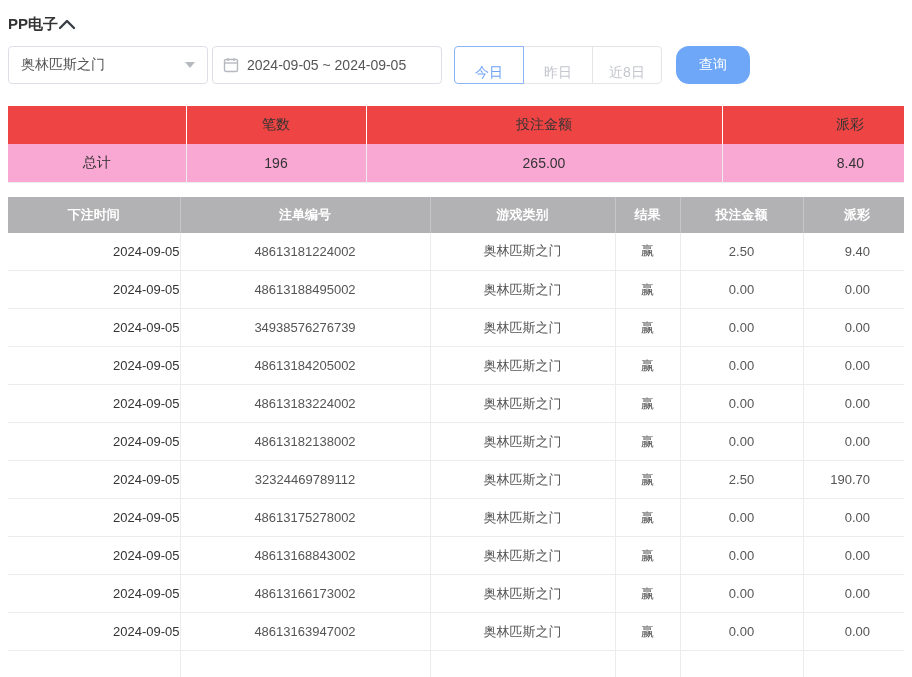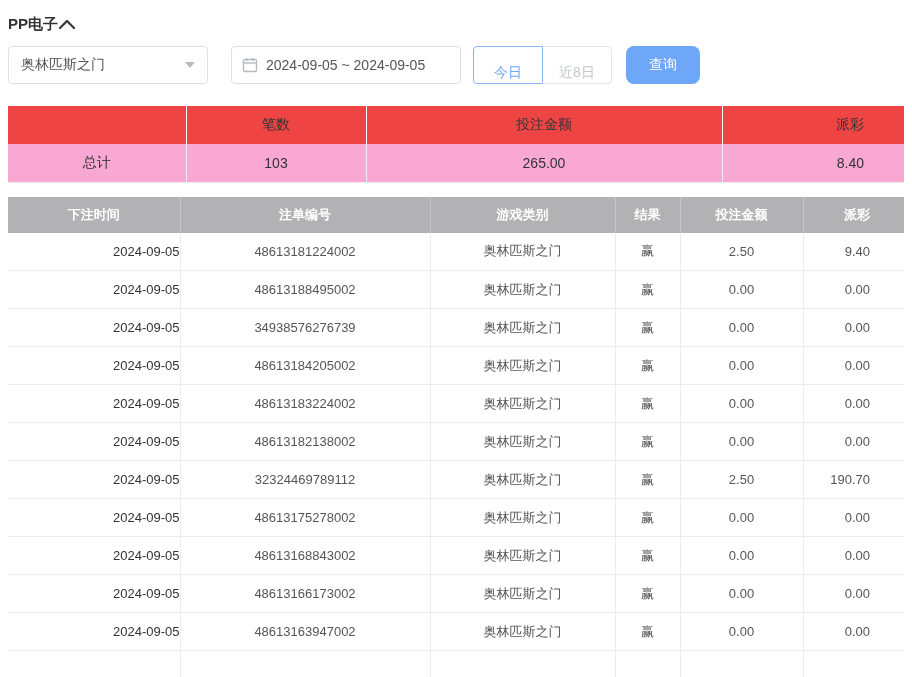--- a/index.html
+++ b/index.html
@@ -25,35 +25,35 @@
     display: flex; align-items: center; justify-content: space-between;
     padding: 0 12px; font-size: 14px; color: #555; background: #fff; cursor: pointer;
   }
   .select-caret {
     width: 0; height: 0; border-left: 5px solid transparent;
     border-right: 5px solid transparent; border-top: 6px solid #b6b9c0;
   }
   .date-box {
     width: 230px; height: 38px; border: 1px solid #dcdfe6; border-radius: 4px;
     display: flex; align-items: center; gap: 8px; padding: 0 10px;
-    margin-left: 23px; font-size: 14px; color: #555; background: #fff; cursor: pointer;
+    margin-left: 4px; font-size: 14px; color: #555; background: #fff; cursor: pointer;
   }
   .btn-group { display: flex; margin-left: 12px; }
   .quick-btn {
     min-width: 70px; height: 38px; padding: 17px 16px; background: #fff;
     border: 1px solid #e3e5e9; font-size: 14px; color: #c3c6cc; cursor: pointer;
     margin-left: -1px;
   }
   .quick-btn:first-child { margin-left: 0; border-radius: 4px 0 0 4px; }
   .quick-btn:last-child { border-radius: 0 4px 4px 0; }
   .quick-btn.active { border-color: #8ab4f8; color: #6ea3f7; position: relative; z-index: 1; }
   .query-btn {
     min-width: 74px; height: 38px; margin-left: 14px; padding: 0 18px;
     background: #6ea7f8; color: #fff; font-size: 14px; border: none;
-    border-radius: 8px; cursor: pointer;
+    border-radius: 13px; cursor: pointer;
   }
 
   
   table { border-collapse: collapse; width: 896px; table-layout: fixed; }
   td, th { font-weight: normal; overflow: hidden; white-space: nowrap; }
 
   
   .summary-table { margin-bottom: 14px; font-size: 14px; }
   .summary-table th {
     background: #ef4444; height: 38px; text-align: center; color: #333;
@@ -106,20 +106,21 @@
         <rect x="1.5" y="2.5" width="13" height="12" rx="1.5" fill="none" stroke="#b6b9c0" stroke-width="1.4"></rect>
         <line x1="1.5" y1="6" x2="14.5" y2="6" stroke="#b6b9c0" stroke-width="1.4"></line>
         <line x1="5" y1="1" x2="5" y2="4" stroke="#b6b9c0" stroke-width="1.4"></line>
         <line x1="11" y1="1" x2="11" y2="4" stroke="#b6b9c0" stroke-width="1.4"></line>
       </svg>
       <span>2024-09-05 ~ 2024-09-05</span>
     </div>
 
     <div class="btn-group">
       <button class="quick-btn active">今日</button>
+      <button class="quick-btn">昨日</button>
       <button class="quick-btn">近8日</button>
     </div>
 
     <button class="query-btn">查询</button>
   </div>
 
   <table class="summary-table">
     <colgroup>
         <col style="width:178px">
         <col style="width:180px">
@@ -130,21 +131,21 @@
       <tr>
         <th></th>
         <th>笔数</th>
         <th>投注金额</th>
         <th class="num-right">派彩</th>
       </tr>
     </thead>
     <tbody>
       <tr>
         <td>总计</td>
-        <td>103</td>
+        <td>196</td>
         <td>265.00</td>
         <td class="num-right">8.40</td>
       </tr>
     </tbody>
   </table>
 
   <table class="bet-table">
     <colgroup>
         <col style="width:172px">
         <col style="width:250px">

